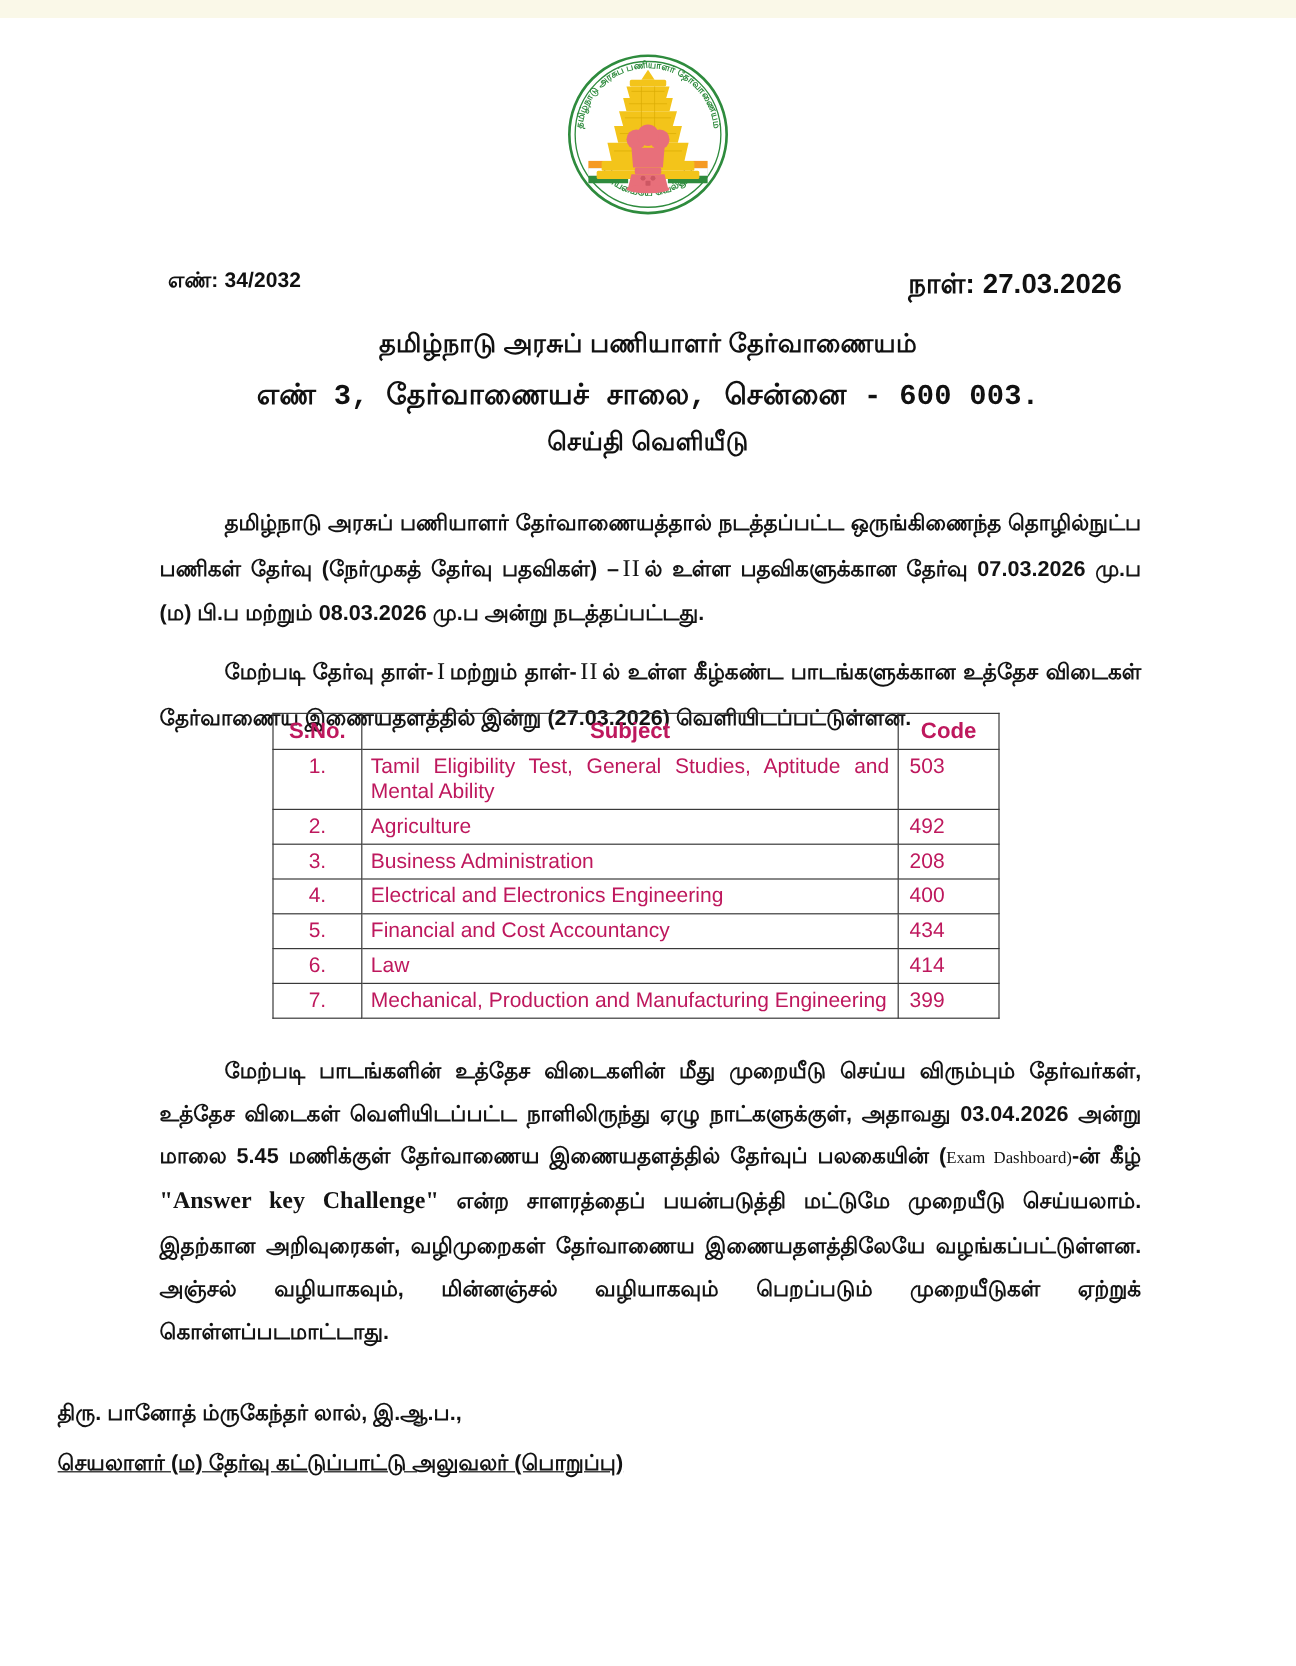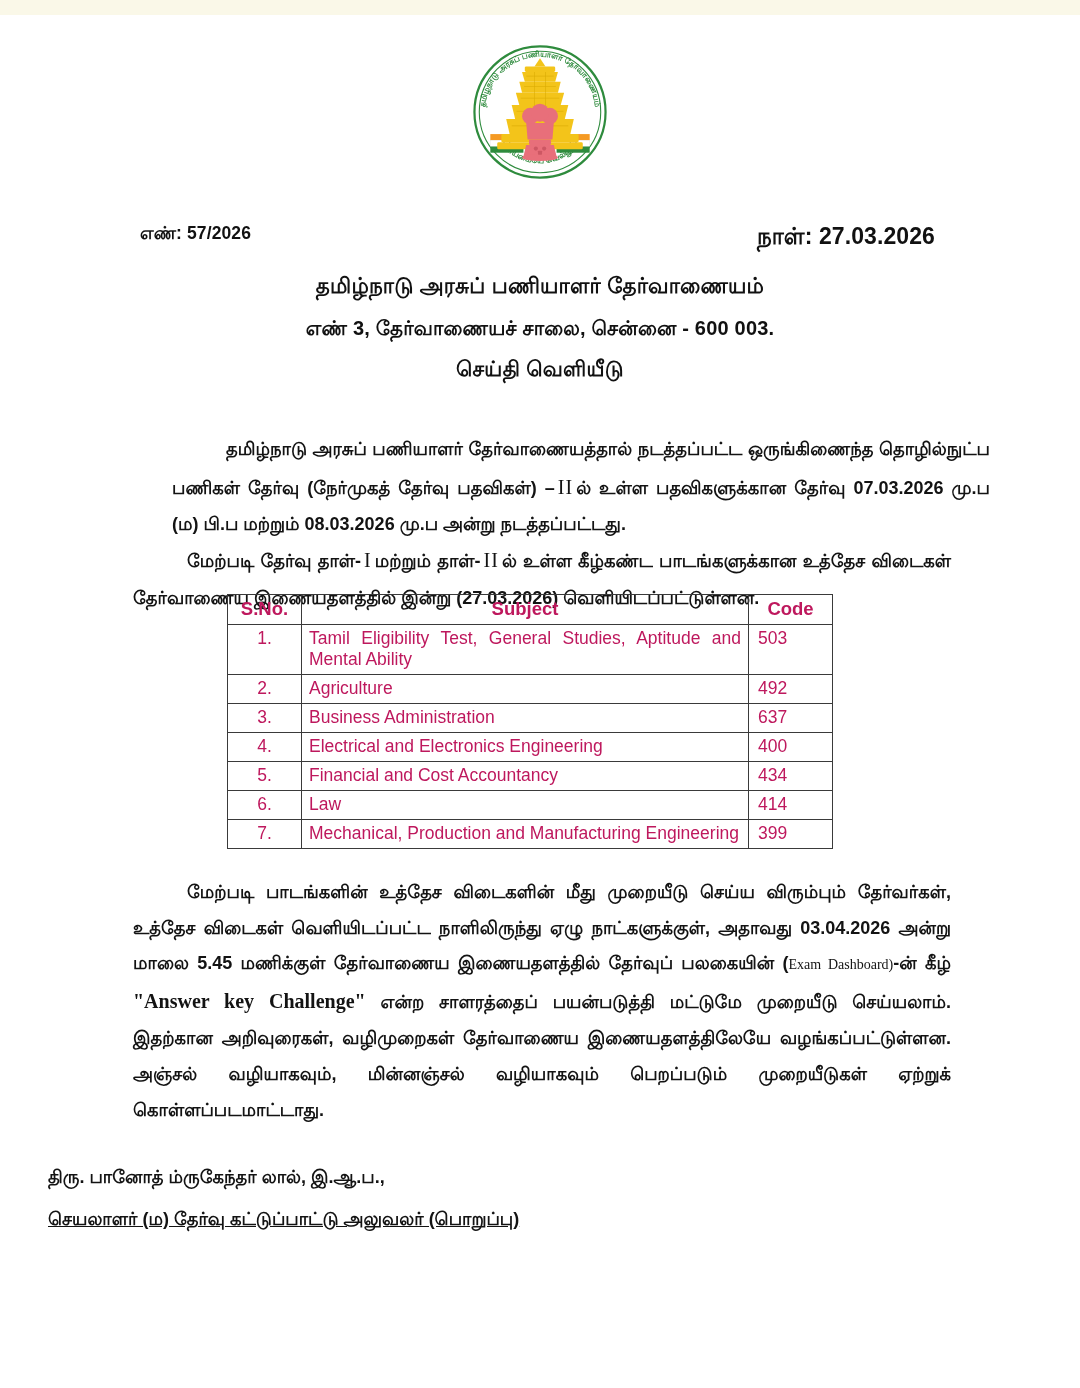--- a/index.html
+++ b/index.html
@@ -74,38 +74,38 @@
   
   .hd {
     position: absolute;
     left: 0;
     width: 1080px;
     text-align: center;
     font-weight: 700;
     white-space: nowrap;
   }
   .hd1 { top: 259px;  font-size: 21.5px; letter-spacing: .2px; }
-  .hd2 { top: 302px;  font-size: 20px;   letter-spacing: .2px; }
+  .hd2 { top: 302px;  font-size: 24px;   letter-spacing: .2px; font-family: Liberation Mono, monospace; }
   .hd3 { top: 342px;  font-size: 21px;   letter-spacing: .3px; }
 
   
   .para {
     position: absolute;
     left: 133px;
     width: 818px;
     font-size: 18px;
     font-weight: 600;
     line-height: 1.98;
     text-align: justify;
     text-justify: inter-word;
     color: #131313;
   }
   .para .ind { display: inline-block; width: 54px; }
 
-  #para1 { top: 399px; margin-left: 39px; }
+  #para1 { top: 386px; }
   #para2 { top: 508px; }
   #para3 { top: 842px; }
 
   .serif {
     font-family: "Liberation Serif", serif;
     font-weight: 400;
     font-size: 14px;
   }
   .serif-b {
     font-family: "Liberation Serif", serif;
@@ -250,21 +250,21 @@
       </g>
       <g fill="#c4505c" opacity=".75">
         <circle cx="94" cy="153" r="3"></circle>
         <circle cx="106" cy="153" r="3"></circle>
         <rect x="97" y="156" width="6" height="6" rx="1"></rect>
       </g>
     </svg>
   </div>
 
   <div class="refline">
-    <div class="ref">எண்: 57/2026</div>
+    <div class="ref">எண்: 34/2032</div>
     <div class="date">நாள்: 27.03.2026</div>
   </div>
 
   <div class="hd hd1">தமிழ்நாடு அரசுப் பணியாளர் தேர்வாணையம்</div>
   <div class="hd hd2">எண் 3, தேர்வாணையச் சாலை, சென்னை - 600 003.</div>
   <div class="hd hd3">செய்தி வெளியீடு</div>
 
   <p class="para" id="para1"><span class="ind"></span><span>தமிழ்நாடு அரசுப் பணியாளர் தேர்வாணையத்தால் நடத்தப்பட்ட ஒருங்கிணைந்த தொழில்நுட்ப பணிகள் தேர்வு (நேர்முகத் தேர்வு பதவிகள்) –</span><span class="roman2">II</span><span>ல் உள்ள பதவிகளுக்கான தேர்வு 07.03.2026 மு.ப (ம) பி.ப மற்றும் 08.03.2026 மு.ப அன்று நடத்தப்பட்டது.</span></p>
 
   <p class="para" id="para2"><span class="ind"></span><span>மேற்படி தேர்வு தாள்-</span><span class="roman2">I</span><span>மற்றும் தாள்-</span><span class="roman2">II</span><span>ல் உள்ள கீழ்கண்ட பாடங்களுக்கான உத்தேச விடைகள் தேர்வாணைய இணையதளத்தில் இன்று (27.03.2026) வெளியிடப்பட்டுள்ளன.</span></p>
@@ -290,21 +290,21 @@
           <td class="code">503</td>
         </tr>
         <tr>
           <td class="sno">2.</td>
           <td class="subj">Agriculture</td>
           <td class="code">492</td>
         </tr>
         <tr>
           <td class="sno">3.</td>
           <td class="subj">Business Administration</td>
-          <td class="code">637</td>
+          <td class="code">208</td>
         </tr>
         <tr>
           <td class="sno">4.</td>
           <td class="subj">Electrical and Electronics Engineering</td>
           <td class="code">400</td>
         </tr>
         <tr>
           <td class="sno">5.</td>
           <td class="subj">Financial and Cost Accountancy</td>
           <td class="code">434</td>

